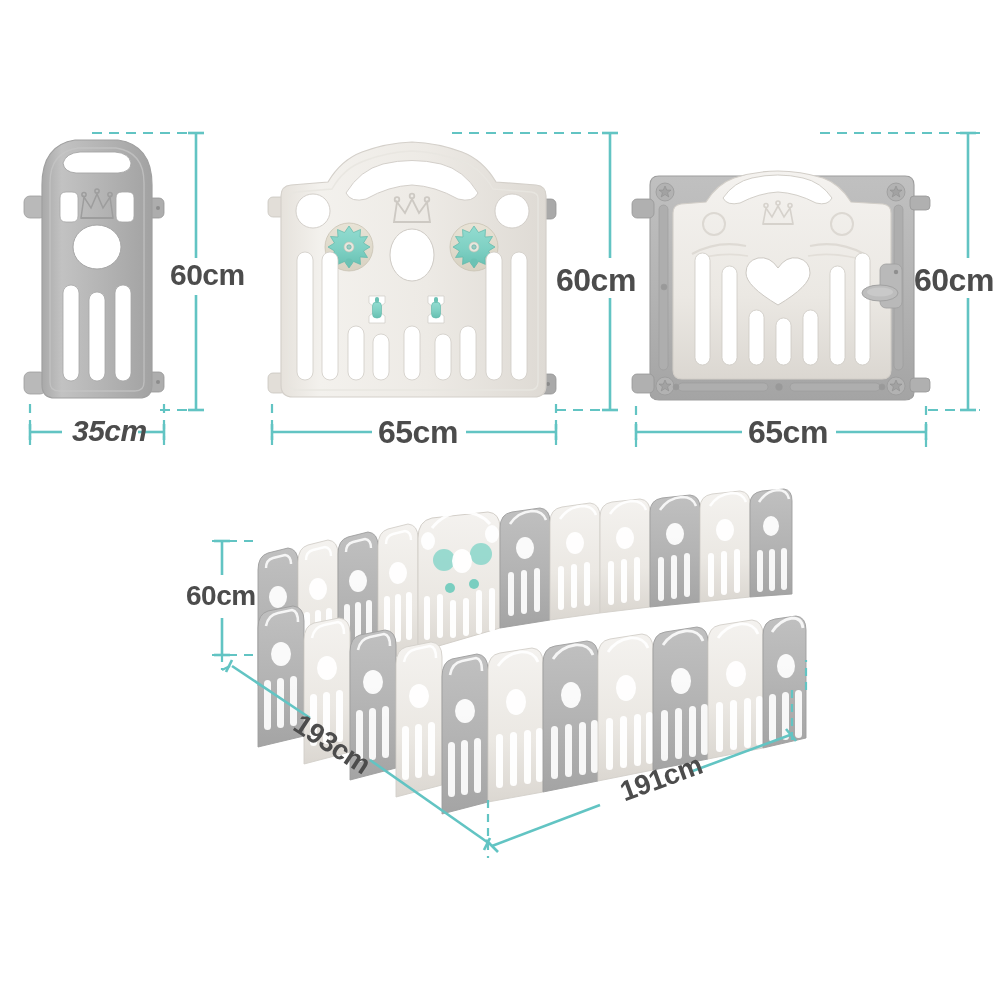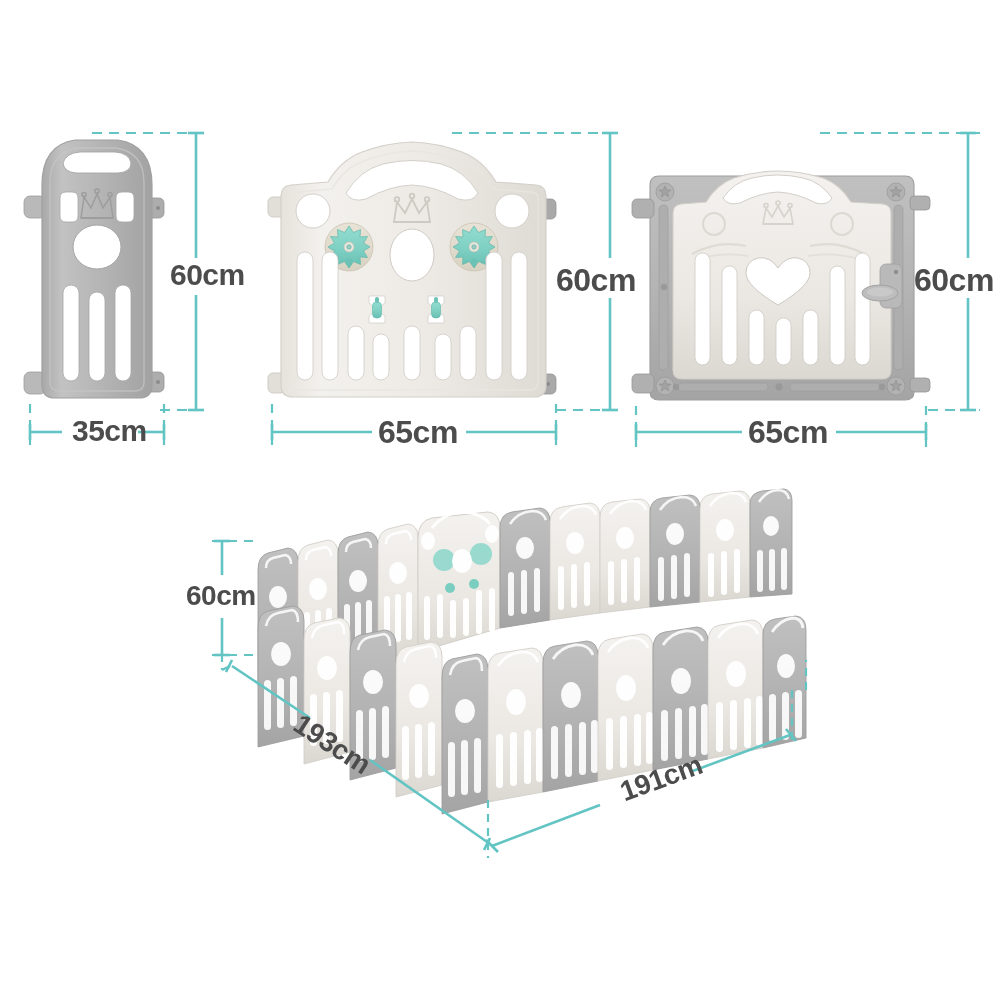--- a/index.html
+++ b/index.html
@@ -546,21 +546,21 @@
       <path d="M690 772 L790 735" stroke-width="2.6"></path>
       <path d="M486 840 L498 852" stroke-width="2.6"></path>
       <path d="M786 729 L796 741" stroke-width="2.6"></path>
       <path d="M792 690 L792 742" stroke-width="2.2" stroke-dasharray="8 6"></path>
       <path d="M806 690 L806 660" stroke-width="2.2" stroke-dasharray="8 6"></path>
     </g>
   </svg>
 
   <div class="dim-label" style="left:170px; top:258px; font-size:30px;">60cm</div>
 
-  <div class="dim-label" style="left:72px; top:414px; font-size:30px;">35cm</div>
+  <div class="dim-label" style="left:72px; top:414px; font-size:30px;font-style:italic;">35cm</div>
 
   <div class="dim-label" style="left:556px; top:262px; font-size:32px;">60cm</div>
 
   <div class="dim-label" style="left:378px; top:414px; font-size:32px;">65cm</div>
 
   <div class="dim-label" style="left:914px; top:262px; font-size:32px;">60cm</div>
 
   <div class="dim-label" style="left:748px; top:414px; font-size:32px;">65cm</div>
 
   <div class="dim-label" style="left:186px; top:580px; font-size:28px;">60cm</div>

